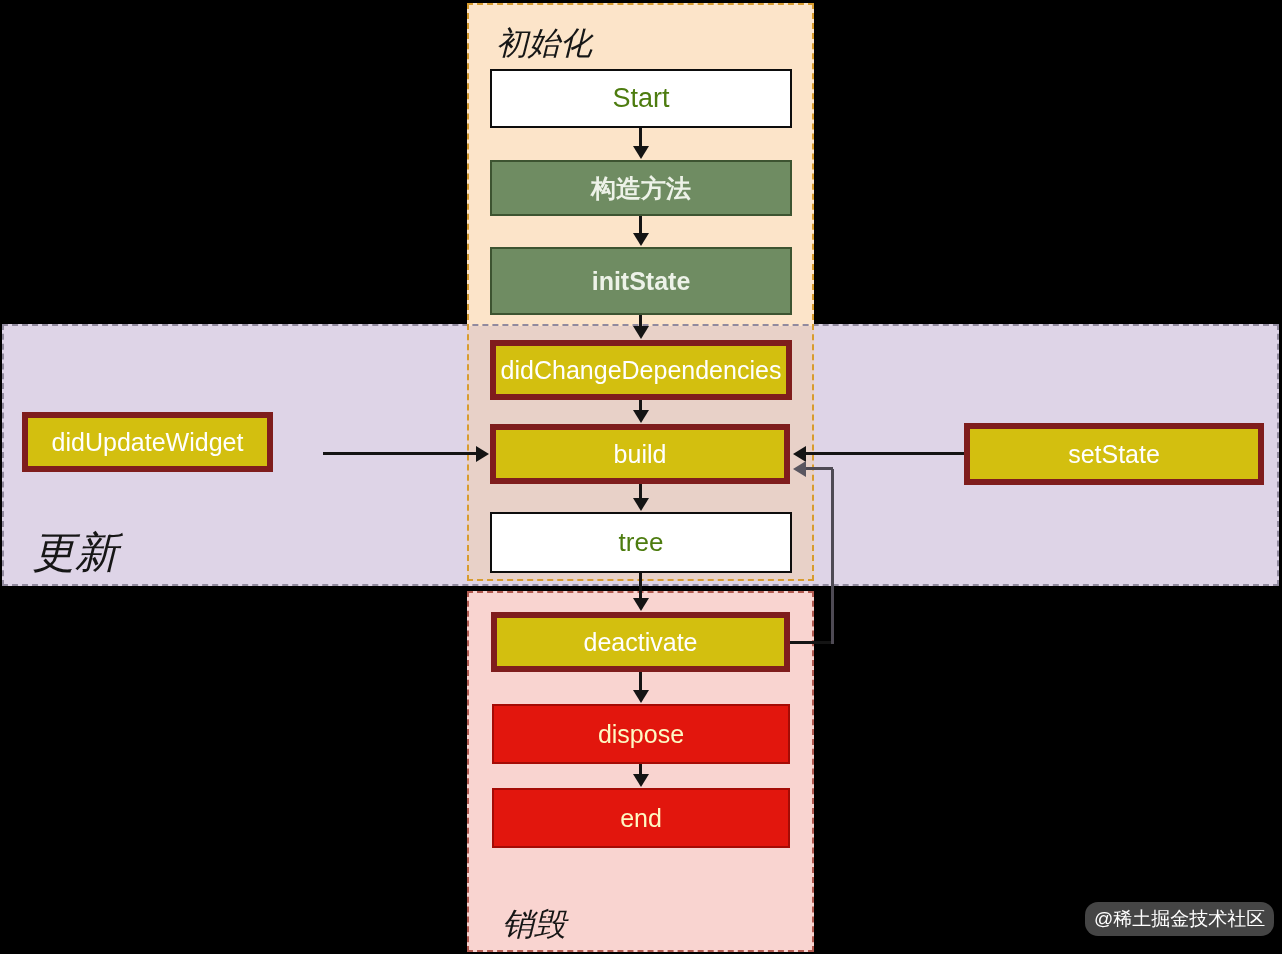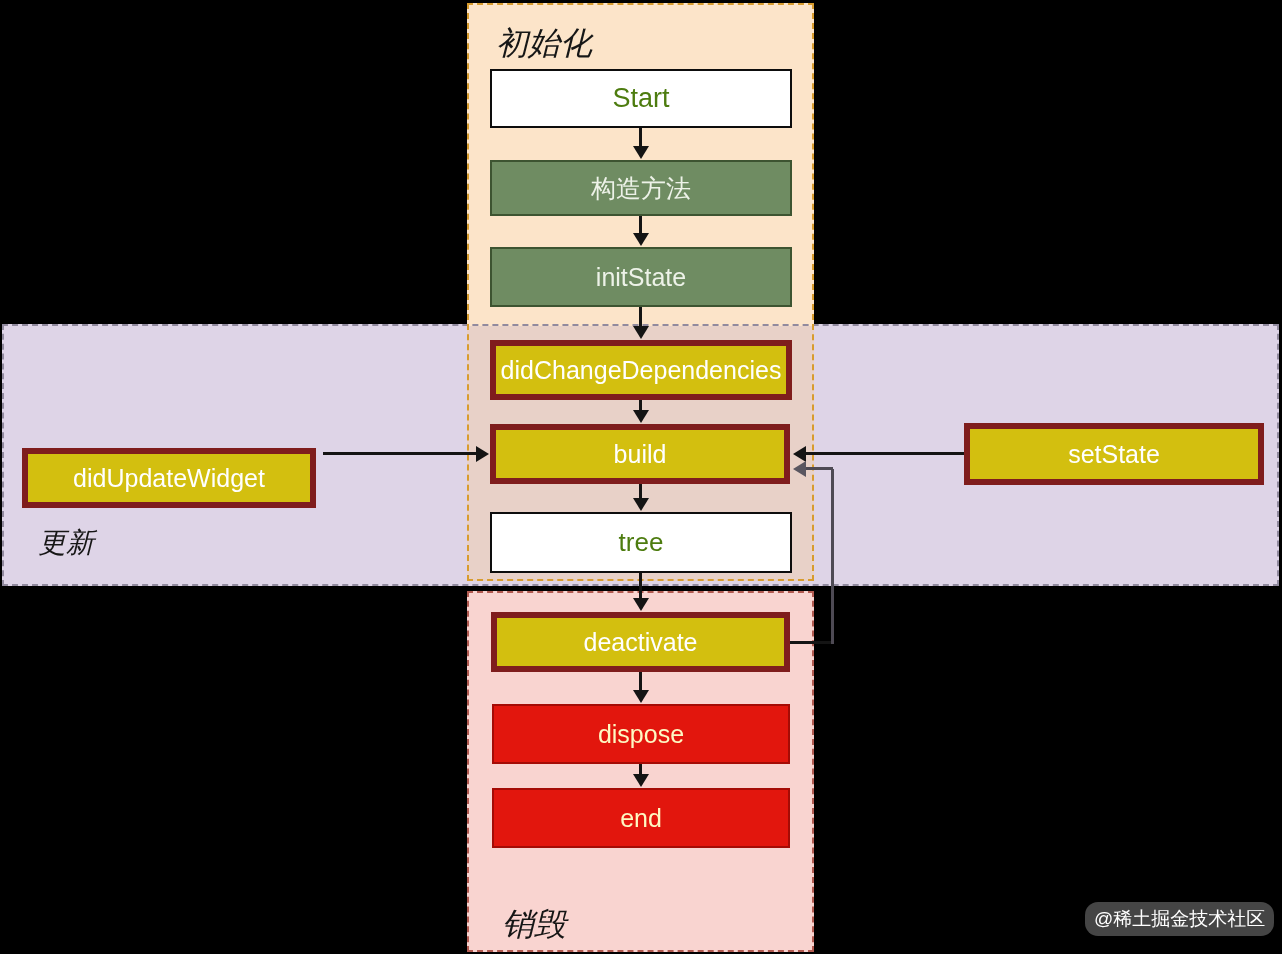--- a/index.html
+++ b/index.html
@@ -13,30 +13,30 @@
   .update-bg{left:2px;top:324px;width:1277px;height:262px;background:#DED4E7;}
   .init-bg{left:467px;top:3px;width:347px;height:578px;background:#FCE4C9;}
   .overlap-tint{left:467px;top:326px;width:347px;height:255px;background:rgba(186,166,200,0.30);}
   .update-border{left:2px;top:324px;width:1277px;height:262px;border:2px dashed #918A9E;background:transparent;}
   .init-border{left:467px;top:3px;width:347px;height:578px;border:2px dashed #D89C2E;background:transparent;}
   .destroy-sec{left:467px;top:591px;width:347px;height:361px;background:#F9D4D0;border:2px dashed #B25A50;}
 
   
   .sec-label{position:absolute;color:#161616;white-space:nowrap;font-style:italic;}
   .lbl-init{left:496px;top:22px;font-size:32px;}
-  .lbl-update{left:38px;top:524px;font-size:28px;}
+  .lbl-update{left:32px;top:524px;font-size:43px;}
   .lbl-destroy{left:502px;top:903px;font-size:32px;}
 
   
   .node{
     position:absolute;display:flex;align-items:center;justify-content:center;
     box-sizing:border-box;font-size:25px;white-space:nowrap;
   }
   .node.terminal{background:#FFFFFF;border:2px solid #0D0D0D;color:#4d7c0f;font-size:27px;}
-  .node.green{background:#6F8C62;border:2px solid #3D5431;color:#EDF2E8;}
+  .node.green{background:#6F8C62;border:2px solid #3D5431;color:#EDF2E8;font-weight:bold;}
   .node.yellow{background:#D3BF0F;border:6px solid #7f1d1d;color:#FFFFFF;}
   .node.red{background:#E2160D;border:2px solid #A50B05;color:#fef9c3;}
 
   
   .av{position:absolute;width:3px;background:#141414;}
   .av::after{content:"";position:absolute;left:-6.5px;bottom:-12px;
     border-left:8px solid transparent;border-right:8px solid transparent;
     border-top:13px solid #141414;}
   .ah{position:absolute;height:3px;background:#141414;}
   .ah.head-right::after{content:"";position:absolute;right:-12px;top:-6.5px;
@@ -83,26 +83,26 @@
 
   <div class="ah head-right" style="left:323px;top:452px;width:154px"></div>
   <div class="ah head-left" style="left:805px;top:452px;width:159px"></div>
 
   <div class="ah" style="left:790px;top:641px;width:43px"></div>
   <div class="seg-v" style="left:831px;top:469px;height:175px"></div>
   <div class="ah gray head-left" style="left:805px;top:467px;width:28px"></div>
 
   <div class="node terminal" style="left:490px;top:69px;width:302px;height:59px">Start</div>
   <div class="node green" style="left:490px;top:160px;width:302px;height:56px">构造方法</div>
-  <div class="node green" style="left:490px;top:247px;width:302px;height:60px">initState</div>
+  <div class="node green" style="left:490px;top:247px;width:302px;height:68px">initState</div>
 
   <div class="node yellow" style="left:490px;top:340px;width:302px;height:60px">didChangeDependencies</div>
   <div class="node yellow" style="left:490px;top:424px;width:300px;height:60px">build</div>
   <div class="node terminal" style="left:490px;top:512px;width:302px;height:61px;font-size:26px">tree</div>
-  <div class="node yellow" style="left:22px;top:448px;width:294px;height:60px">didUpdateWidget</div>
+  <div class="node yellow" style="left:22px;top:412px;width:251px;height:60px">didUpdateWidget</div>
   <div class="node yellow" style="left:964px;top:423px;width:300px;height:62px">setState</div>
 
   <div class="node yellow" style="left:491px;top:612px;width:299px;height:60px">deactivate</div>
   <div class="node red" style="left:492px;top:704px;width:298px;height:60px">dispose</div>
   <div class="node red" style="left:492px;top:788px;width:298px;height:60px">end</div>
 
   <div class="watermark">@稀土掘金技术社区</div>
 
 </div>
 

